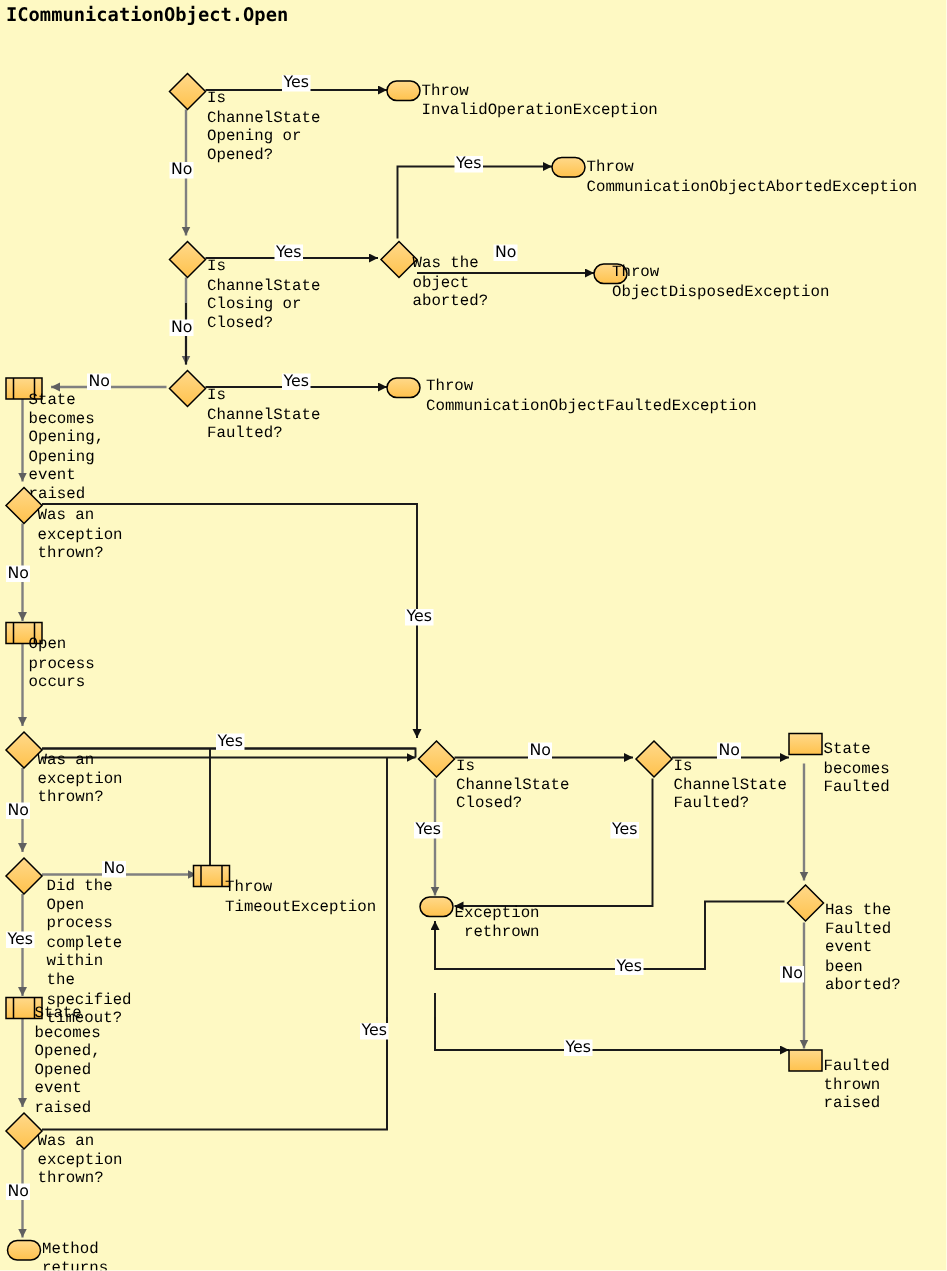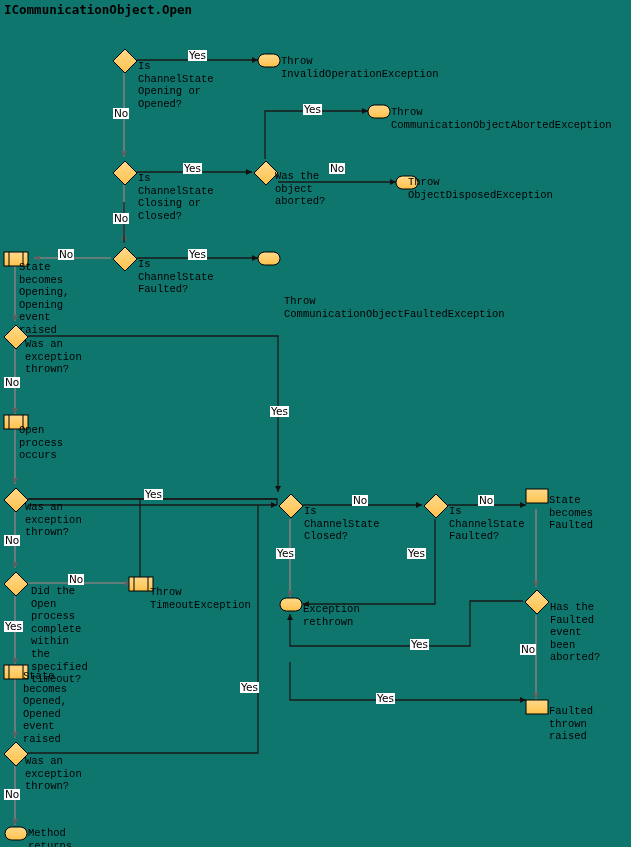--- a/index.html
+++ b/index.html
@@ -4,21 +4,21 @@
 <style>
   html, body {
     margin: 0;
     padding: 0;
     background: #ffffff;
   }
   #canvas {
     position: relative;
     width: 631px;
     height: 847px;
-    background: #0f766e;
+    background: #fef9c3;
     overflow: hidden;
     font-family: "DejaVu Sans", sans-serif;
   }
   #diagram-title {
     position: absolute;
     left: 4px;
     top: 2px;
     font-family: "DejaVu Sans Mono", monospace;
     font-weight: bold;
     font-size: 12.5px;
@@ -202,21 +202,21 @@
         <polygon points="13,1 25,13 13,25 1,13" fill="url(#nodeGrad)" stroke="#000" stroke-width="1"></polygon>
       </svg>
     <div class="node-label" style="left:26px; top:12px;">Is ChannelState
 Faulted?</div>
   </div>
 
   <div class="node" style="left:257px; top:251px;">
     <svg class="node-shape" width="24" height="15">
         <rect x="1" y="1" width="22" height="13" rx="6.5" ry="6.5" fill="url(#nodeGrad)" stroke="#000" stroke-width="1"></rect>
       </svg>
-    <div class="node-label" style="left:27px; top:1px;margin-top:43px;">Throw CommunicationObjectFaultedException</div>
+    <div class="node-label" style="left:27px; top:1px;">Throw CommunicationObjectFaultedException</div>
   </div>
 
   <div class="node" style="left:3px; top:251px;">
     <svg class="node-shape" width="26" height="16">
       <rect x="1" y="1" width="24" height="14" fill="url(#nodeGrad)" stroke="#000" stroke-width="1"></rect>
       <line x1="6" y1="1" x2="6" y2="15" stroke="#000" stroke-width="1"></line>
       <line x1="20" y1="1" x2="20" y2="15" stroke="#000" stroke-width="1"></line>
     </svg>
     <div class="node-label" style="left:16px; top:10px;">State becomes
 Opening,
@@ -318,21 +318,21 @@
         <rect x="1" y="1" width="22" height="14" fill="url(#nodeGrad)" stroke="#000" stroke-width="1"></rect>
       </svg>
     <div class="node-label" style="left:24px; top:6px;">State becomes
 Faulted</div>
   </div>
 
   <div class="node" style="left:279px; top:597px;">
     <svg class="node-shape" width="24" height="15">
         <rect x="1" y="1" width="22" height="13" rx="6.5" ry="6.5" fill="url(#nodeGrad)" stroke="#000" stroke-width="1"></rect>
       </svg>
-    <div class="node-label" style="left:24px; top:6px;">Exception
+    <div class="node-label" style="left:24px; top:6px;text-align:right;">Exception
 rethrown</div>
   </div>
 
   <div class="node" style="left:524px; top:589px;">
     <svg class="node-shape" width="26" height="26">
         <polygon points="13,1 25,13 13,25 1,13" fill="url(#nodeGrad)" stroke="#000" stroke-width="1"></polygon>
       </svg>
     <div class="node-label" style="left:26px; top:12px;">Has the Faulted
 event been
 aborted?</div>

